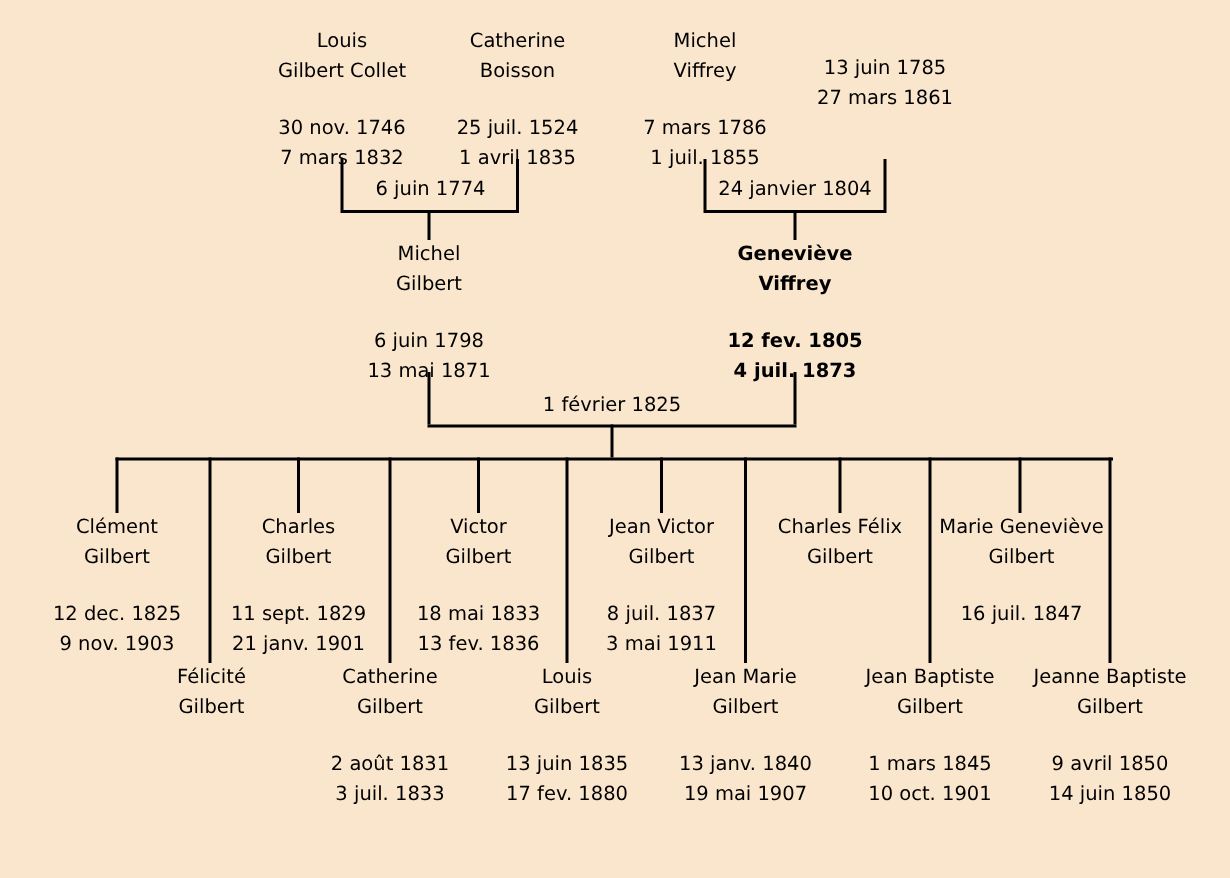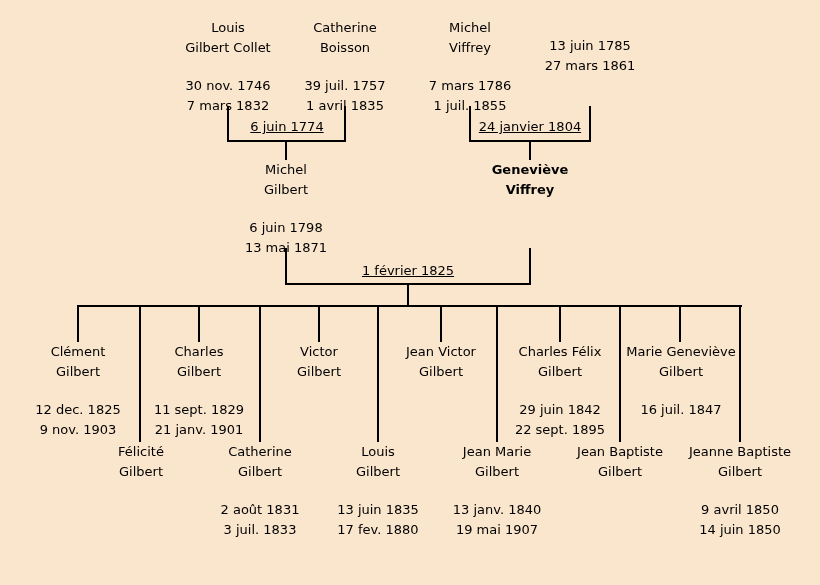--- a/index.html
+++ b/index.html
@@ -24,21 +24,20 @@
   .person .name  { white-space: pre-line; }
   .person .dates { white-space: pre-line; margin-top: 18px; }
   .person.bold   { font-weight: bold; }
   .marriage {
     position: absolute;
     transform: translateX(-50%);
     font-size: 13px;
     line-height: 20px;
     white-space: nowrap;
     text-align: center;
-    text-decoration: underline;
   }
   .hline, .vline { position: absolute; background: #000; }
   .hline { height: 2px; }
   .vline { width: 2px; }
 </style>
 </head>
 <body>
 
 <div class="canvas">
 
@@ -78,21 +77,21 @@
 
   <div class="person" style="left:228px;top:18px">
     <div class="name">Louis
 Gilbert Collet</div>
     <div class="dates">30 nov. 1746
 7 mars 1832</div>
   </div>
   <div class="person" style="left:345px;top:18px">
     <div class="name">Catherine
 Boisson</div>
-    <div class="dates">39 juil. 1757
+    <div class="dates">25 juil. 1524
 1 avril 1835</div>
   </div>
   <div class="person" style="left:470px;top:18px">
     <div class="name">Michel
 Viffrey</div>
     <div class="dates">7 mars 1786
 1 juil. 1855</div>
   </div>
   <div class="person" style="left:590px;top:18px">
     <div class="dates">13 juin 1785
@@ -105,47 +104,51 @@
 
   <div class="person" style="left:286px;top:160px">
     <div class="name">Michel
 Gilbert</div>
     <div class="dates">6 juin 1798
 13 mai 1871</div>
   </div>
   <div class="person bold" style="left:530px;top:160px">
     <div class="name">Geneviève
 Viffrey</div>
+    <div class="dates">12 fev. 1805
+4 juil. 1873</div>
   </div>
 
   <div class="person" style="left:78px;top:342px">
     <div class="name">Clément
 Gilbert</div>
     <div class="dates">12 dec. 1825
 9 nov. 1903</div>
   </div>
   <div class="person" style="left:199px;top:342px">
     <div class="name">Charles
 Gilbert</div>
     <div class="dates">11 sept. 1829
 21 janv. 1901</div>
   </div>
   <div class="person" style="left:319px;top:342px">
     <div class="name">Victor
 Gilbert</div>
+    <div class="dates">18 mai 1833
+13 fev. 1836</div>
   </div>
   <div class="person" style="left:441px;top:342px">
     <div class="name">Jean Victor
 Gilbert</div>
+    <div class="dates">8 juil. 1837
+3 mai 1911</div>
   </div>
   <div class="person" style="left:560px;top:342px">
     <div class="name">Charles Félix
 Gilbert</div>
-    <div class="dates">29 juin 1842
-22 sept. 1895</div>
   </div>
   <div class="person" style="left:681px;top:342px">
     <div class="name">Marie Geneviève
 Gilbert</div>
     <div class="dates">16 juil. 1847</div>
   </div>
 
   <div class="person" style="left:141px;top:442px">
     <div class="name">Félicité
 Gilbert</div>
@@ -164,20 +167,22 @@
   </div>
   <div class="person" style="left:497px;top:442px">
     <div class="name">Jean Marie
 Gilbert</div>
     <div class="dates">13 janv. 1840
 19 mai 1907</div>
   </div>
   <div class="person" style="left:620px;top:442px">
     <div class="name">Jean Baptiste
 Gilbert</div>
+    <div class="dates">1 mars 1845
+10 oct. 1901</div>
   </div>
   <div class="person" style="left:740px;top:442px">
     <div class="name">Jeanne Baptiste
 Gilbert</div>
     <div class="dates">9 avril 1850
 14 juin 1850</div>
   </div>
 
 </div>
 

